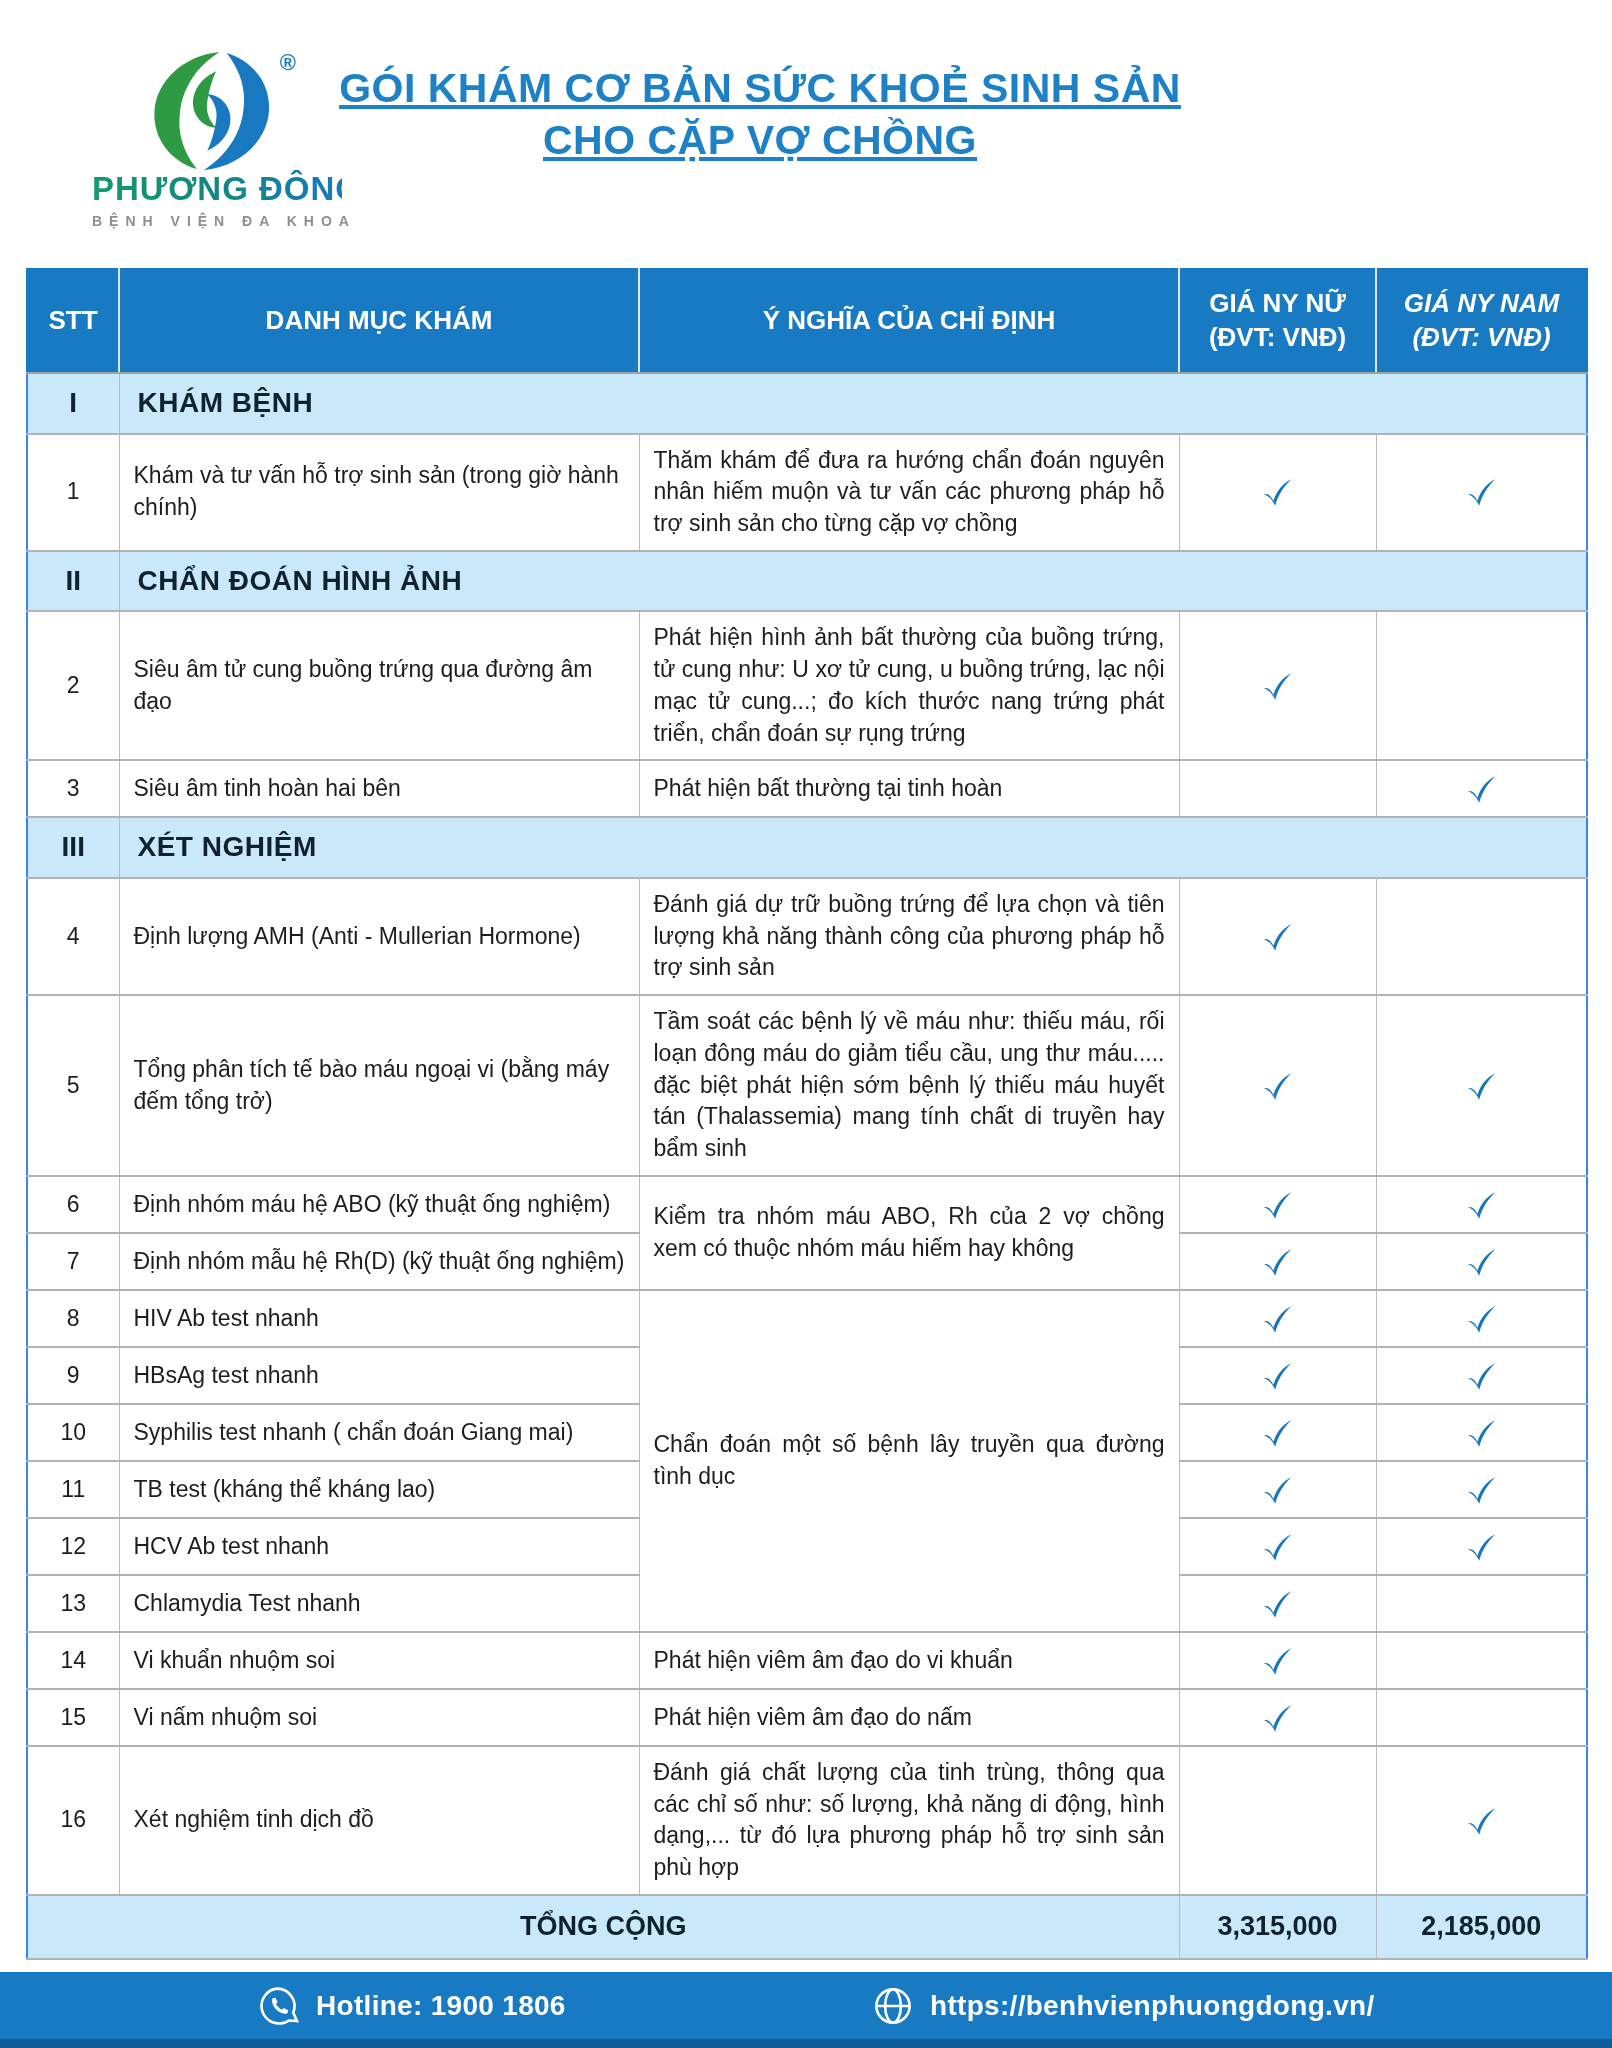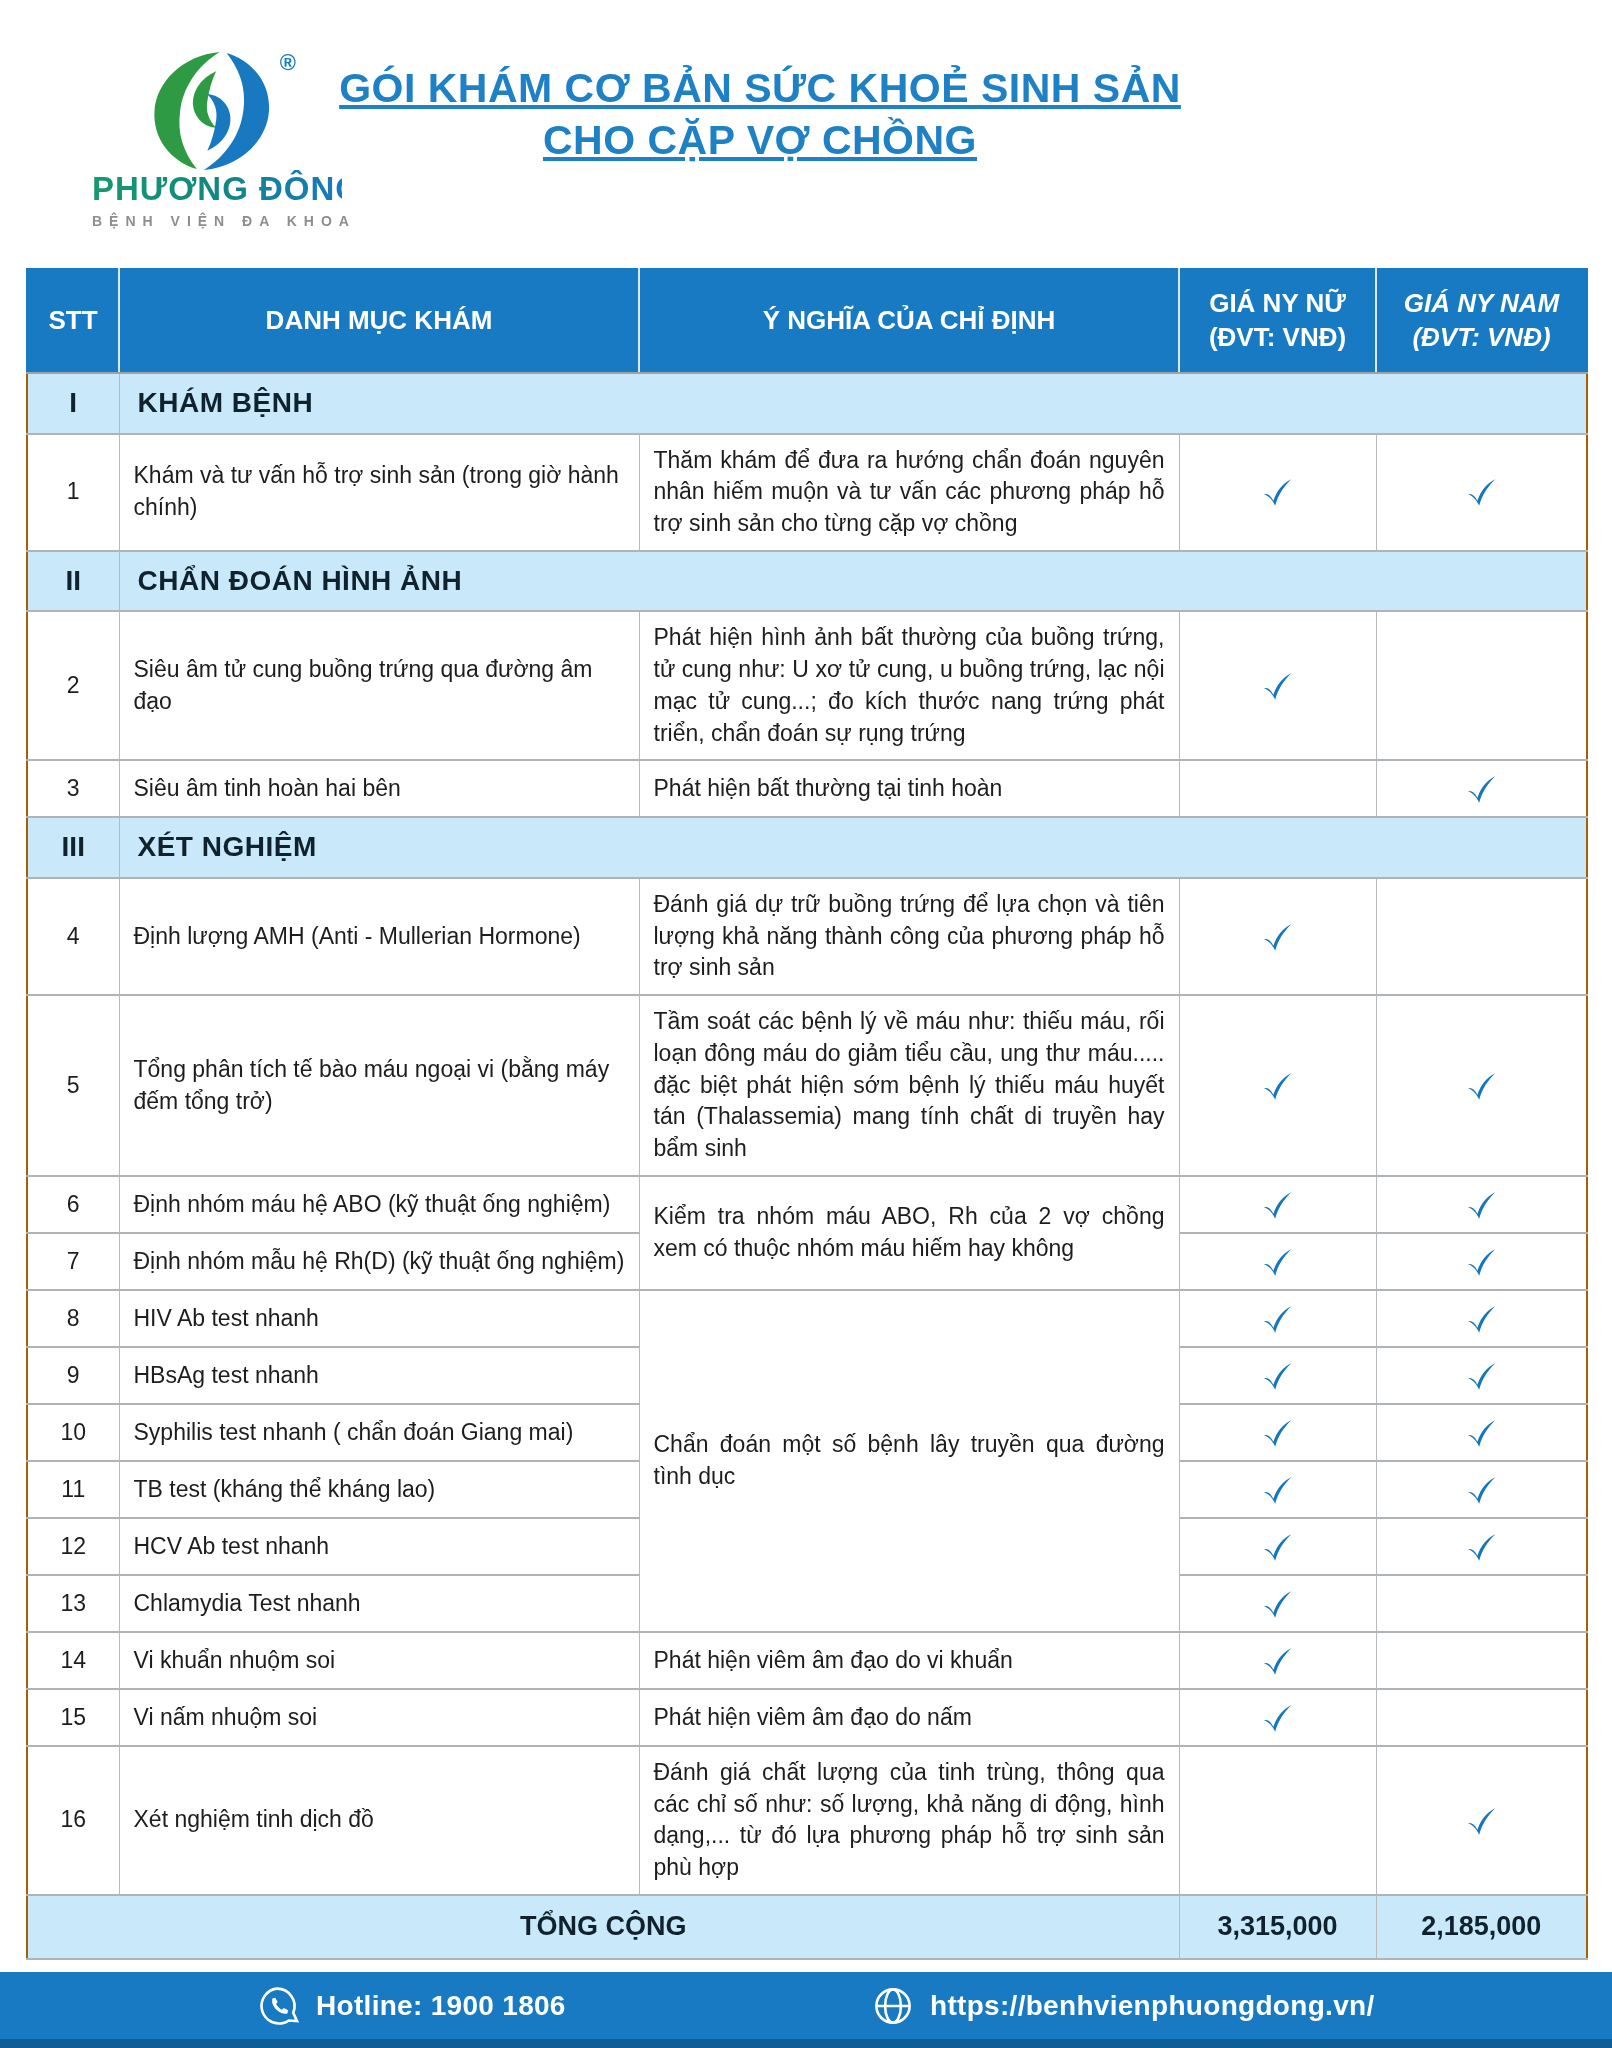--- a/index.html
+++ b/index.html
@@ -54,21 +54,21 @@
   }
   table.pkg th:first-child{ border-left:2px solid #177ac2; }
   table.pkg th:last-child{ border-right:2px solid #177ac2;font-style:italic; }
 
   table.pkg td {
     border:1px solid #b8bbbe;
     border-top:2px solid #b1b4b7; border-bottom:2px solid #b1b4b7;
     font-size:23px; vertical-align:middle;
     height:57px; padding:10px 14px; line-height:1.38;
   }
-  table.pkg { border:2px solid #a16207; }
+  table.pkg { border:2px solid #3b82f6; }
 
   .c-stt { text-align:center; font-size:24px; }
   .c-name { text-align:left; padding-left:18px; }
   .c-meaning { text-align:justify; padding:12px 16px; }
   .c-check { text-align:center; }
 
   tr.section-row td {
     background:#c9e9fb; height:60px;
     font-weight:bold; font-size:28px; color:#10222e;
   }

